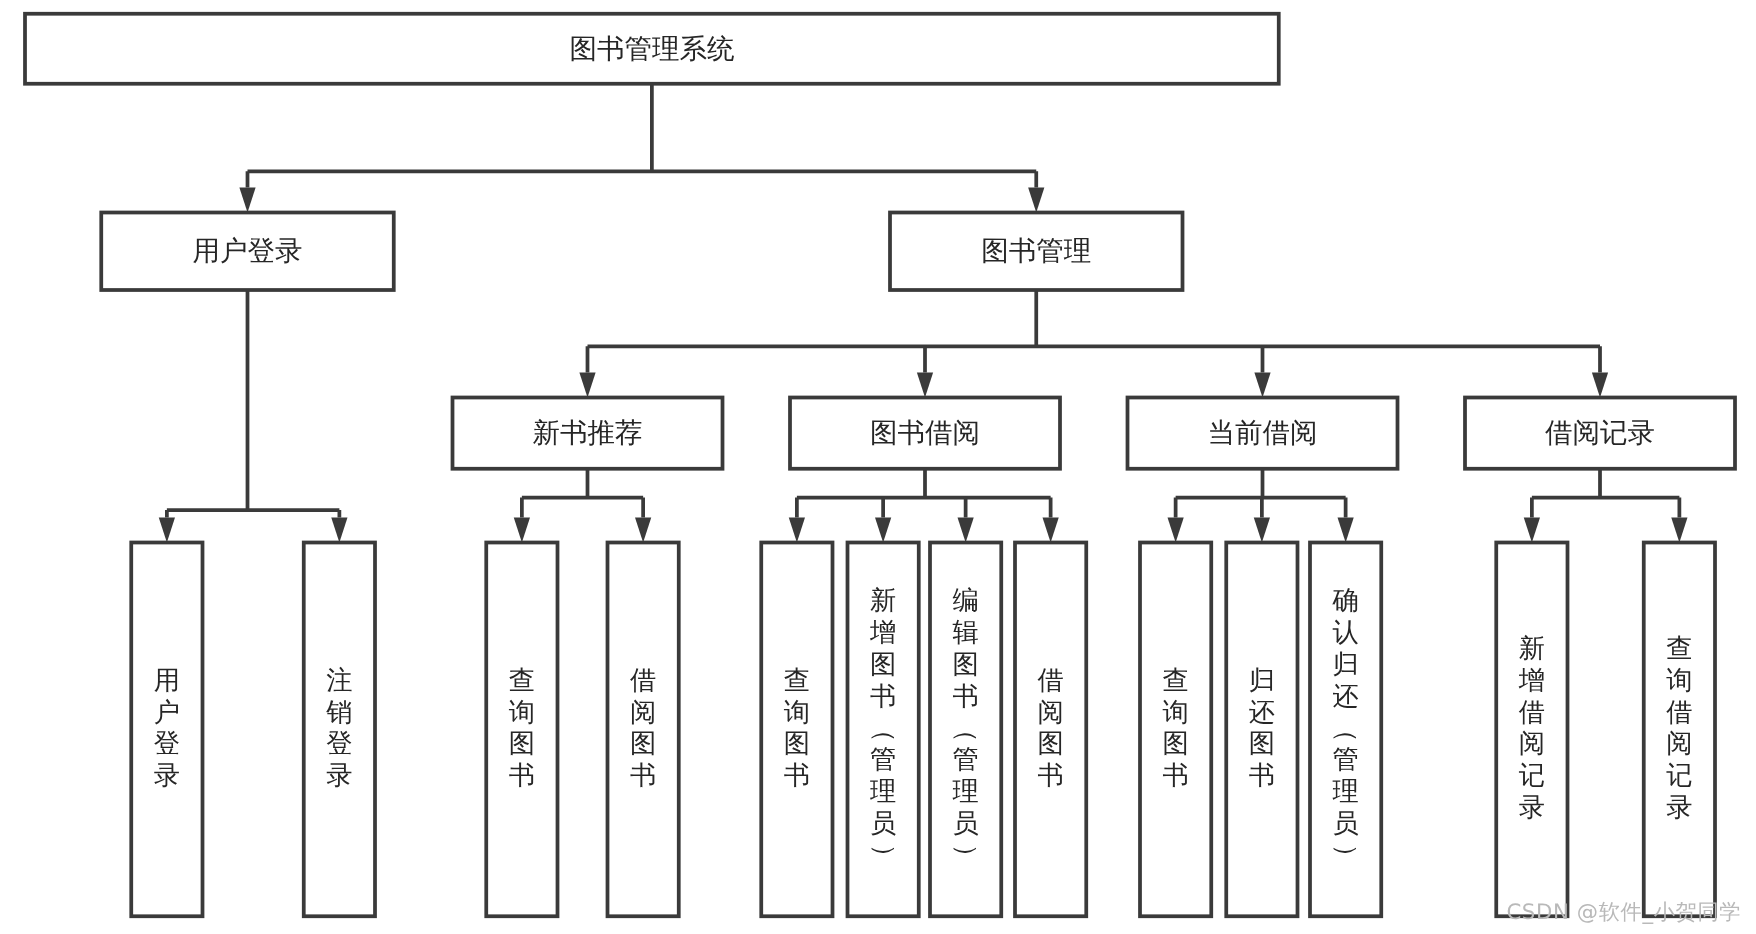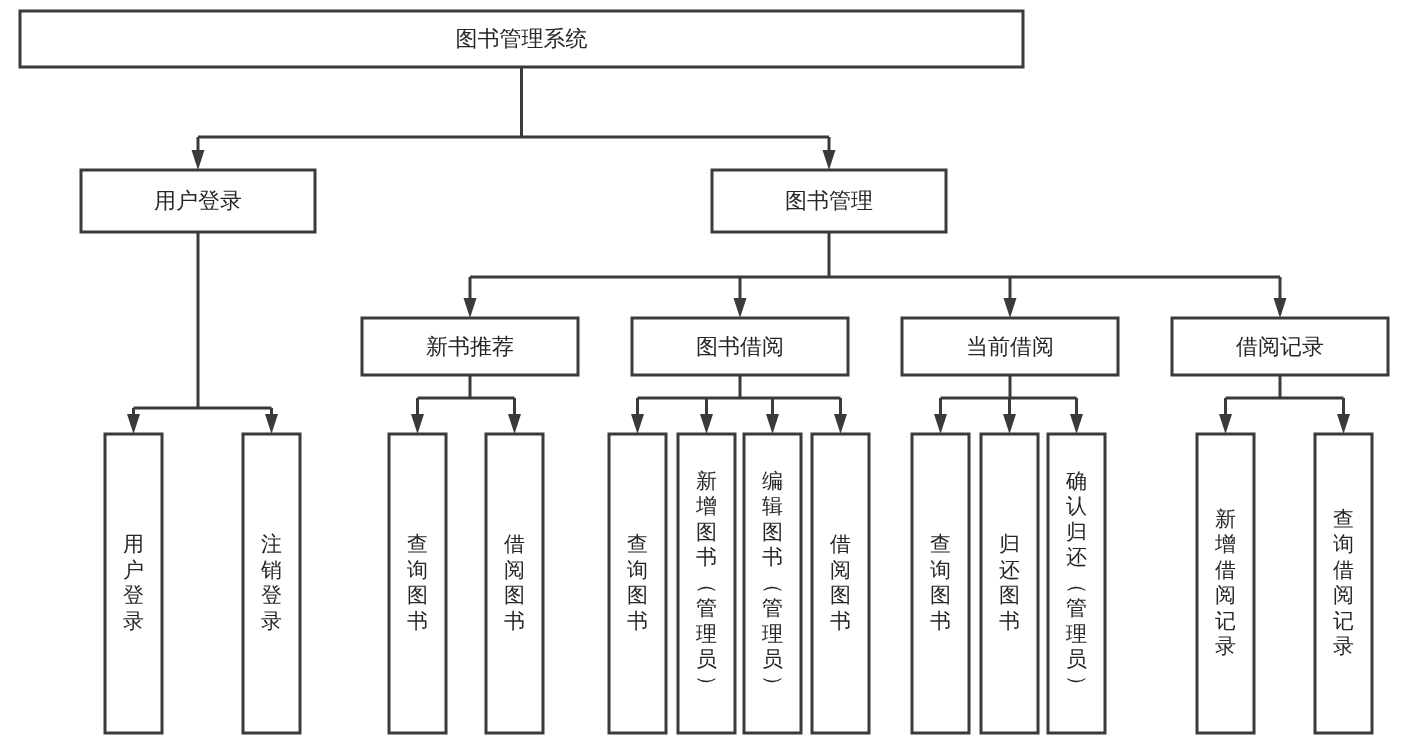--- a/index.html
+++ b/index.html
@@ -283,13 +283,14 @@
             <text x="1343.5" y="519.75" class="node-label vertical-char">查</text>
             <text x="1343.5" y="545.25" class="node-label vertical-char">询</text>
             <text x="1343.5" y="570.75" class="node-label vertical-char">借</text>
             <text x="1343.5" y="596.25" class="node-label vertical-char">阅</text>
             <text x="1343.5" y="621.75" class="node-label vertical-char">记</text>
             <text x="1343.5" y="647.25" class="node-label vertical-char">录</text>
           </g>
         </g>
       </g>
   </svg>
+  <div class="watermark-text">CSDN @软件_小贺同学</div>
 </div>
 
 </body></html>

